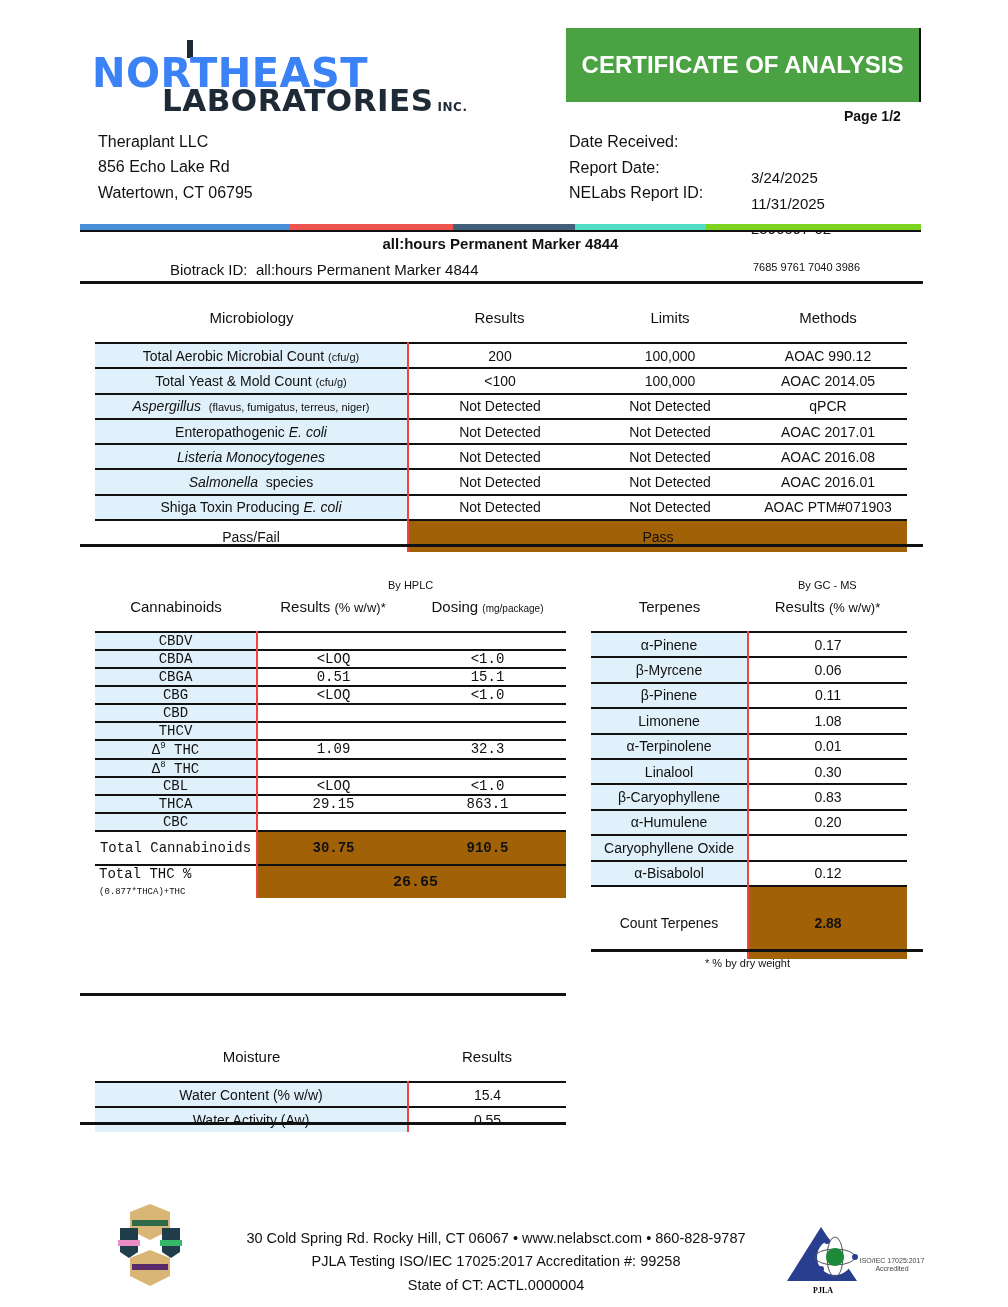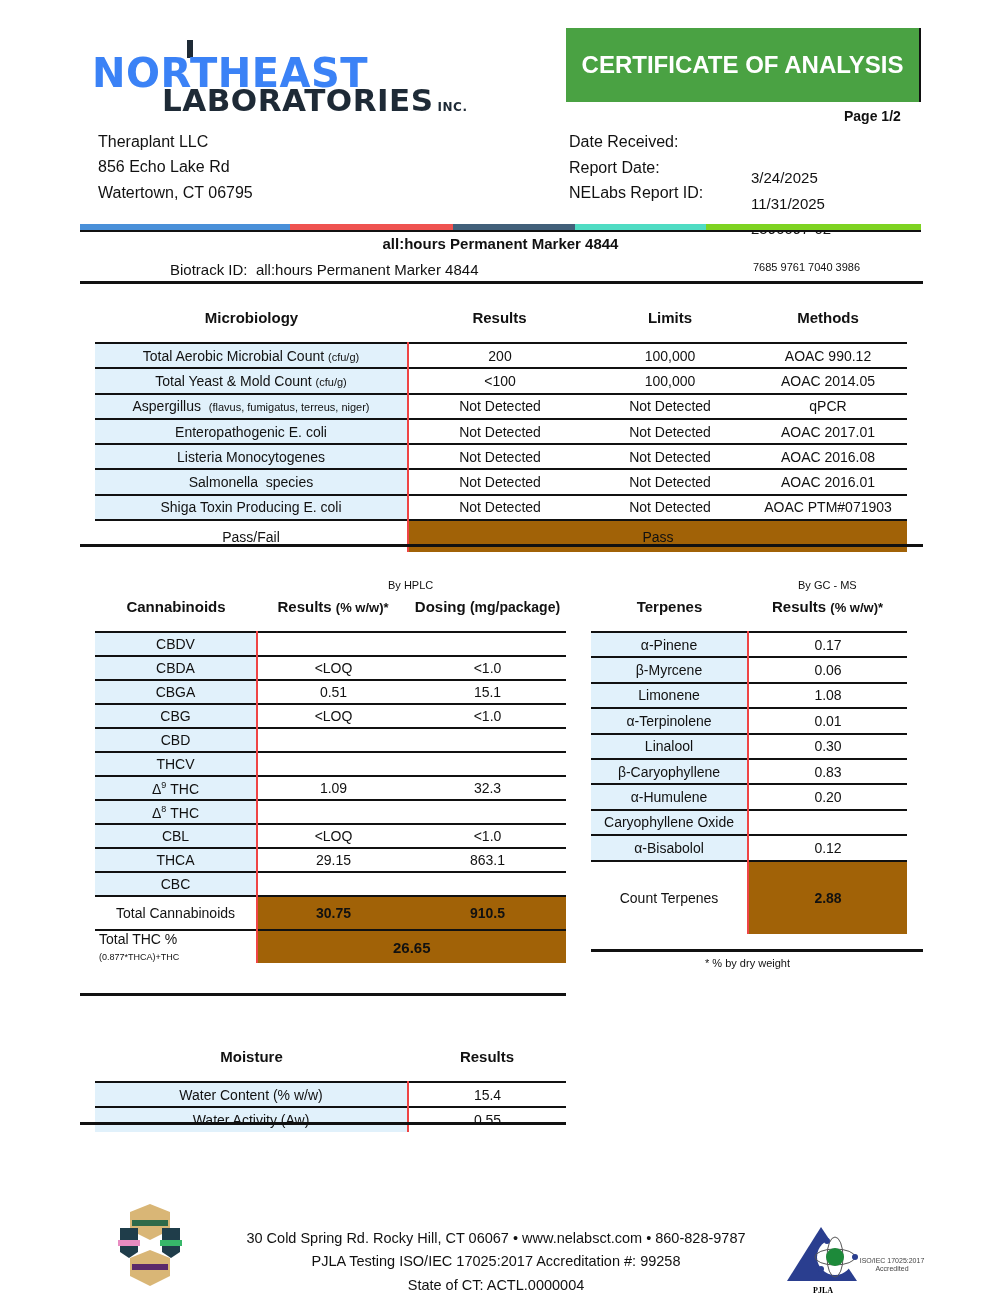--- a/index.html
+++ b/index.html
@@ -27,39 +27,39 @@
   .color-bar { left: 80px; top: 224px; width: 841px; height: 6px; display:flex; }
   .color-bar div { height: 100%; }
   .thin-line { left: 80px; top: 230px; width: 841px; height: 2px; background:#111; }
   .product-title { left: 80px; top: 235px; width: 841px; text-align:center; font-size: 15px; font-weight: bold; }
   .biotrack-label { left: 170px; top: 261px; font-size: 15px; }
   .biotrack-val { left: 753px; top: 261px; font-size: 11px; }
   .thick-line { left: 80px; top: 281px; width: 843px; height: 3px; background:#111; }
 
   table { border-collapse: collapse; position: absolute; font-size: 14px; }
   td, th { text-align: center; padding: 0; }
-  th { font-weight: bold; font-size: 15px; height: 24px; vertical-align: bottom; padding-bottom: 16px; }
+  th { font-weight: normal; font-size: 15px; height: 24px; vertical-align: bottom; padding-bottom: 16px; }
   .lbl { background: #e1f1fb; }
   .pass { background: #a16207; }
   .row td { border-top: 2px solid #111; }
   .vline { border-right: 2px solid #ef4444; }
 
   .micro { left: 95px; top: 309px; width: 812px; }
   .micro td { height: 25.3px; }
 
   .cann { left: 95px; top: 598px; width: 471px; }
-  .cann td { height: 24px; }
+  .cann td { height: 18px; font-family: Liberation Mono, monospace; }
   .terp { left: 591px; top: 598px; width: 316px; }
   .terp td { height: 25.4px; }
 
   .moist { left: 95px; top: 1048px; width: 471px; }
   .moist td { height: 25px; }
 
   .small-note { font-size: 11px; }
-  .ital { }
+  .ital { font-style: italic; }
   .sub { font-size: 9px; }
 
   .footer-line { left: 0; width: 1008px; text-align:center; font-size: 14px; }
 </style>
 </head>
 <body>
 
 <div class="abs flask-neck"></div>
 <div class="abs logo-top">NORTHEAST</div>
 <div class="abs logo-bot"><span>LABORATORIES</span><span class="logo-inc">INC.</span></div>
@@ -161,21 +161,21 @@
 <table class="cann">
   <colgroup>
       <col style="width:162px">
       <col style="width:152px">
       <col style="width:157px">
     </colgroup>
   <tbody>
       <tr>
     <th>Cannabinoids</th>
     <th><span>Results</span> <span style="font-size:13px">(% w/w)*</span></th>
-    <th><span>Dosing</span> <span style="font-size:14px">(mg/package)</span></th>
+    <th><span>Dosing</span> <span style="font-size:10px">(mg/package)</span></th>
   </tr>
   </tbody>
     <tbody id="cann-body">
       <tr class="row">
         <td class="lbl vline"><span>CBDV</span></td>
         <td></td>
         <td></td>
       </tr>
       <tr class="row">
         <td class="lbl vline"><span>CBDA</span></td>
@@ -254,20 +254,24 @@
   </tr>
   </tbody>
     <tbody id="terp-body">
       <tr class="row">
         <td class="lbl vline">α-Pinene</td>
         <td>0.17</td>
       </tr>
       <tr class="row">
         <td class="lbl vline">β-Myrcene</td>
         <td>0.06</td>
+      </tr>
+      <tr class="row">
+        <td class="lbl vline">β-Pinene</td>
+        <td>0.11</td>
       </tr>
       <tr class="row">
         <td class="lbl vline">Limonene</td>
         <td>1.08</td>
       </tr>
       <tr class="row">
         <td class="lbl vline">α-Terpinolene</td>
         <td>0.01</td>
       </tr>
       <tr class="row">

